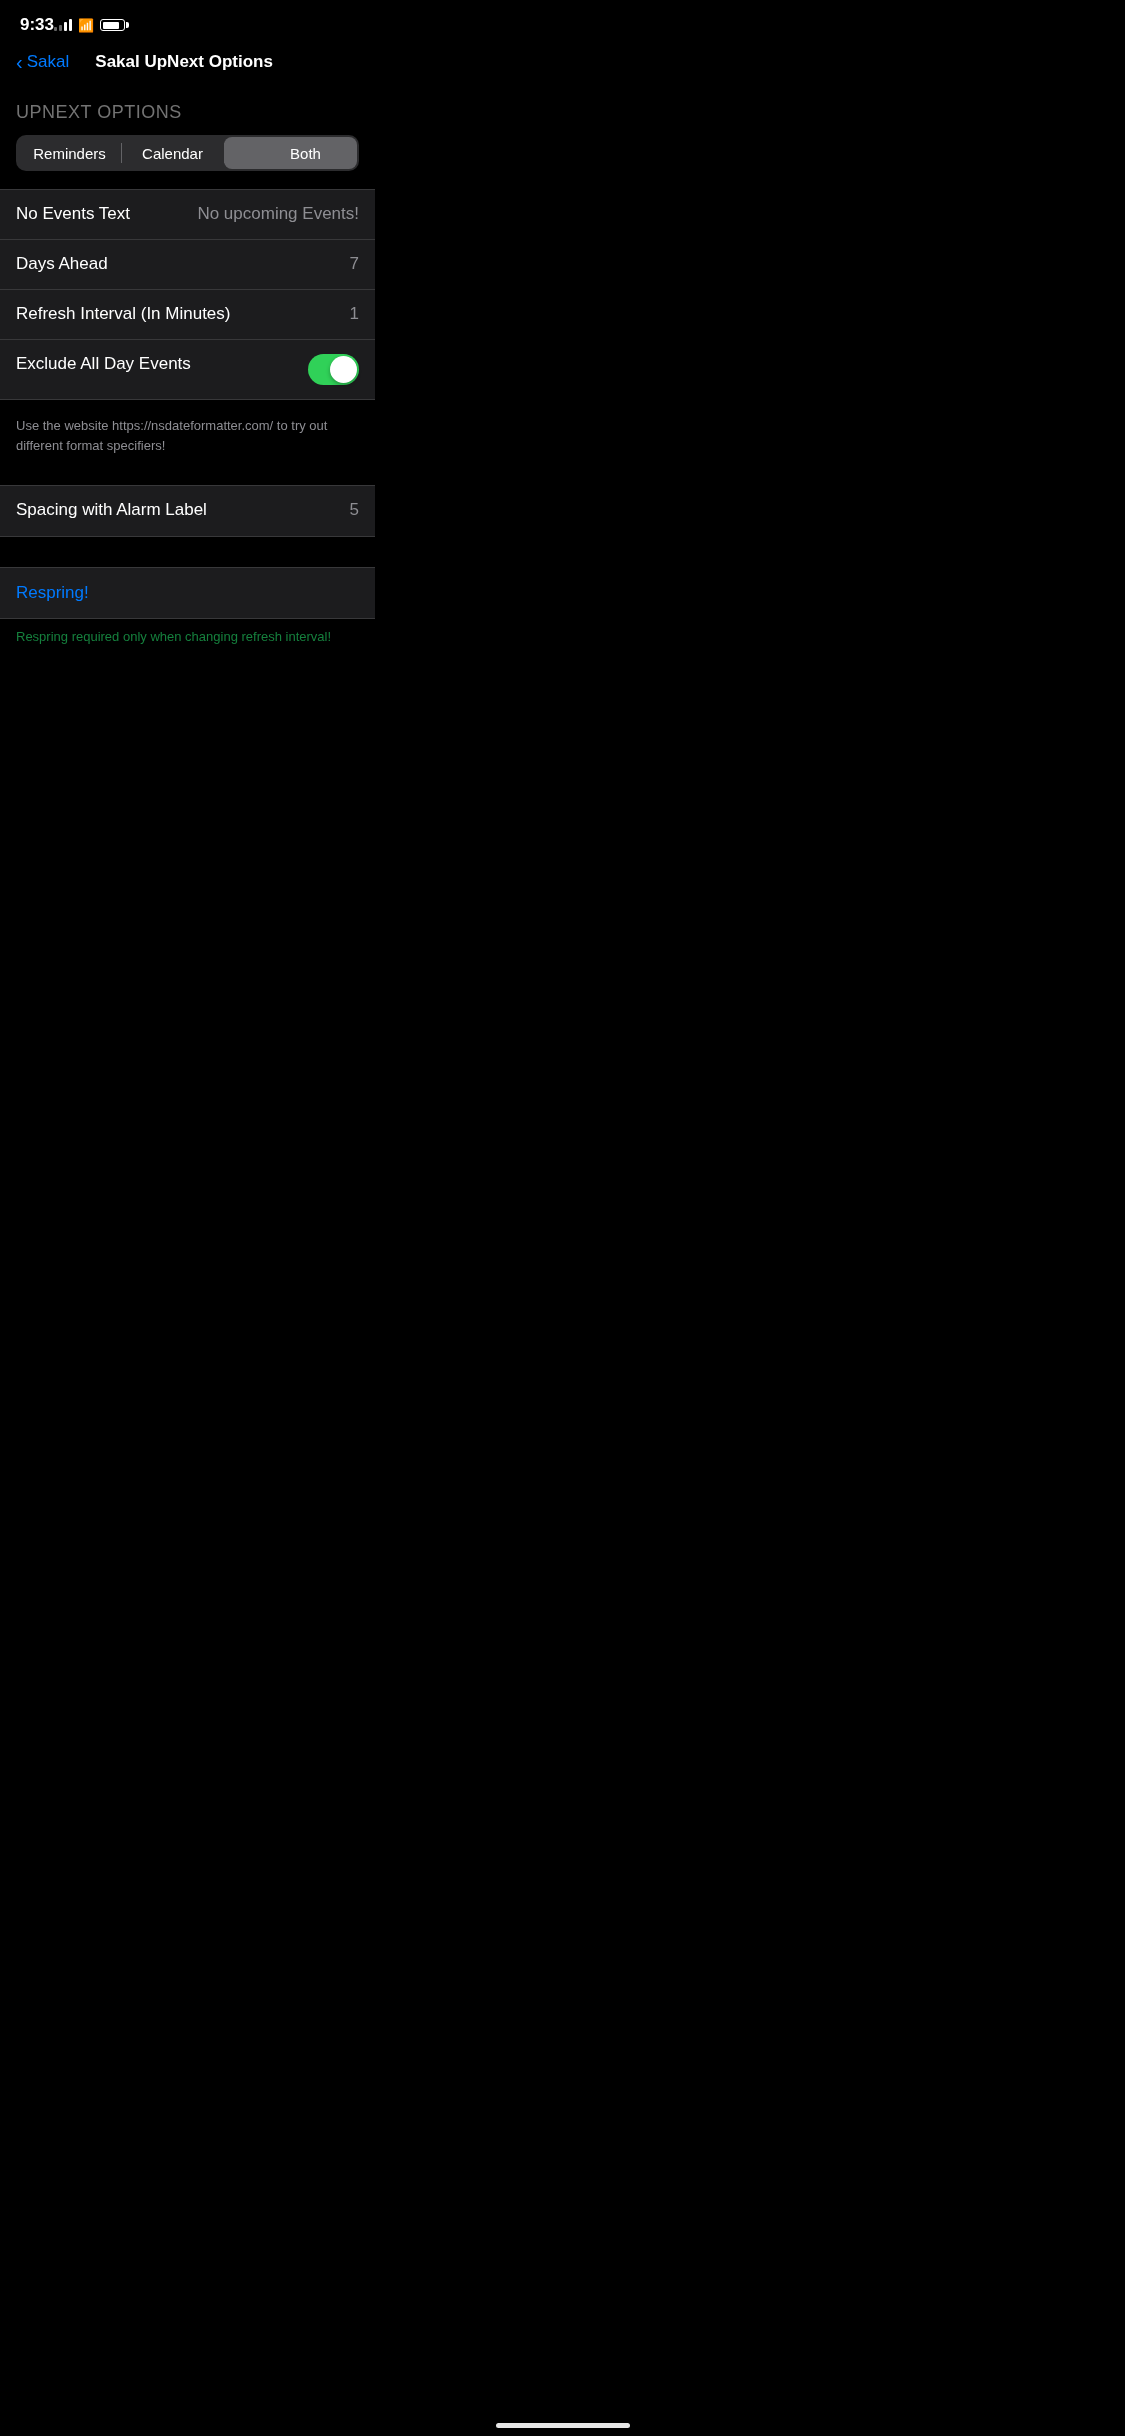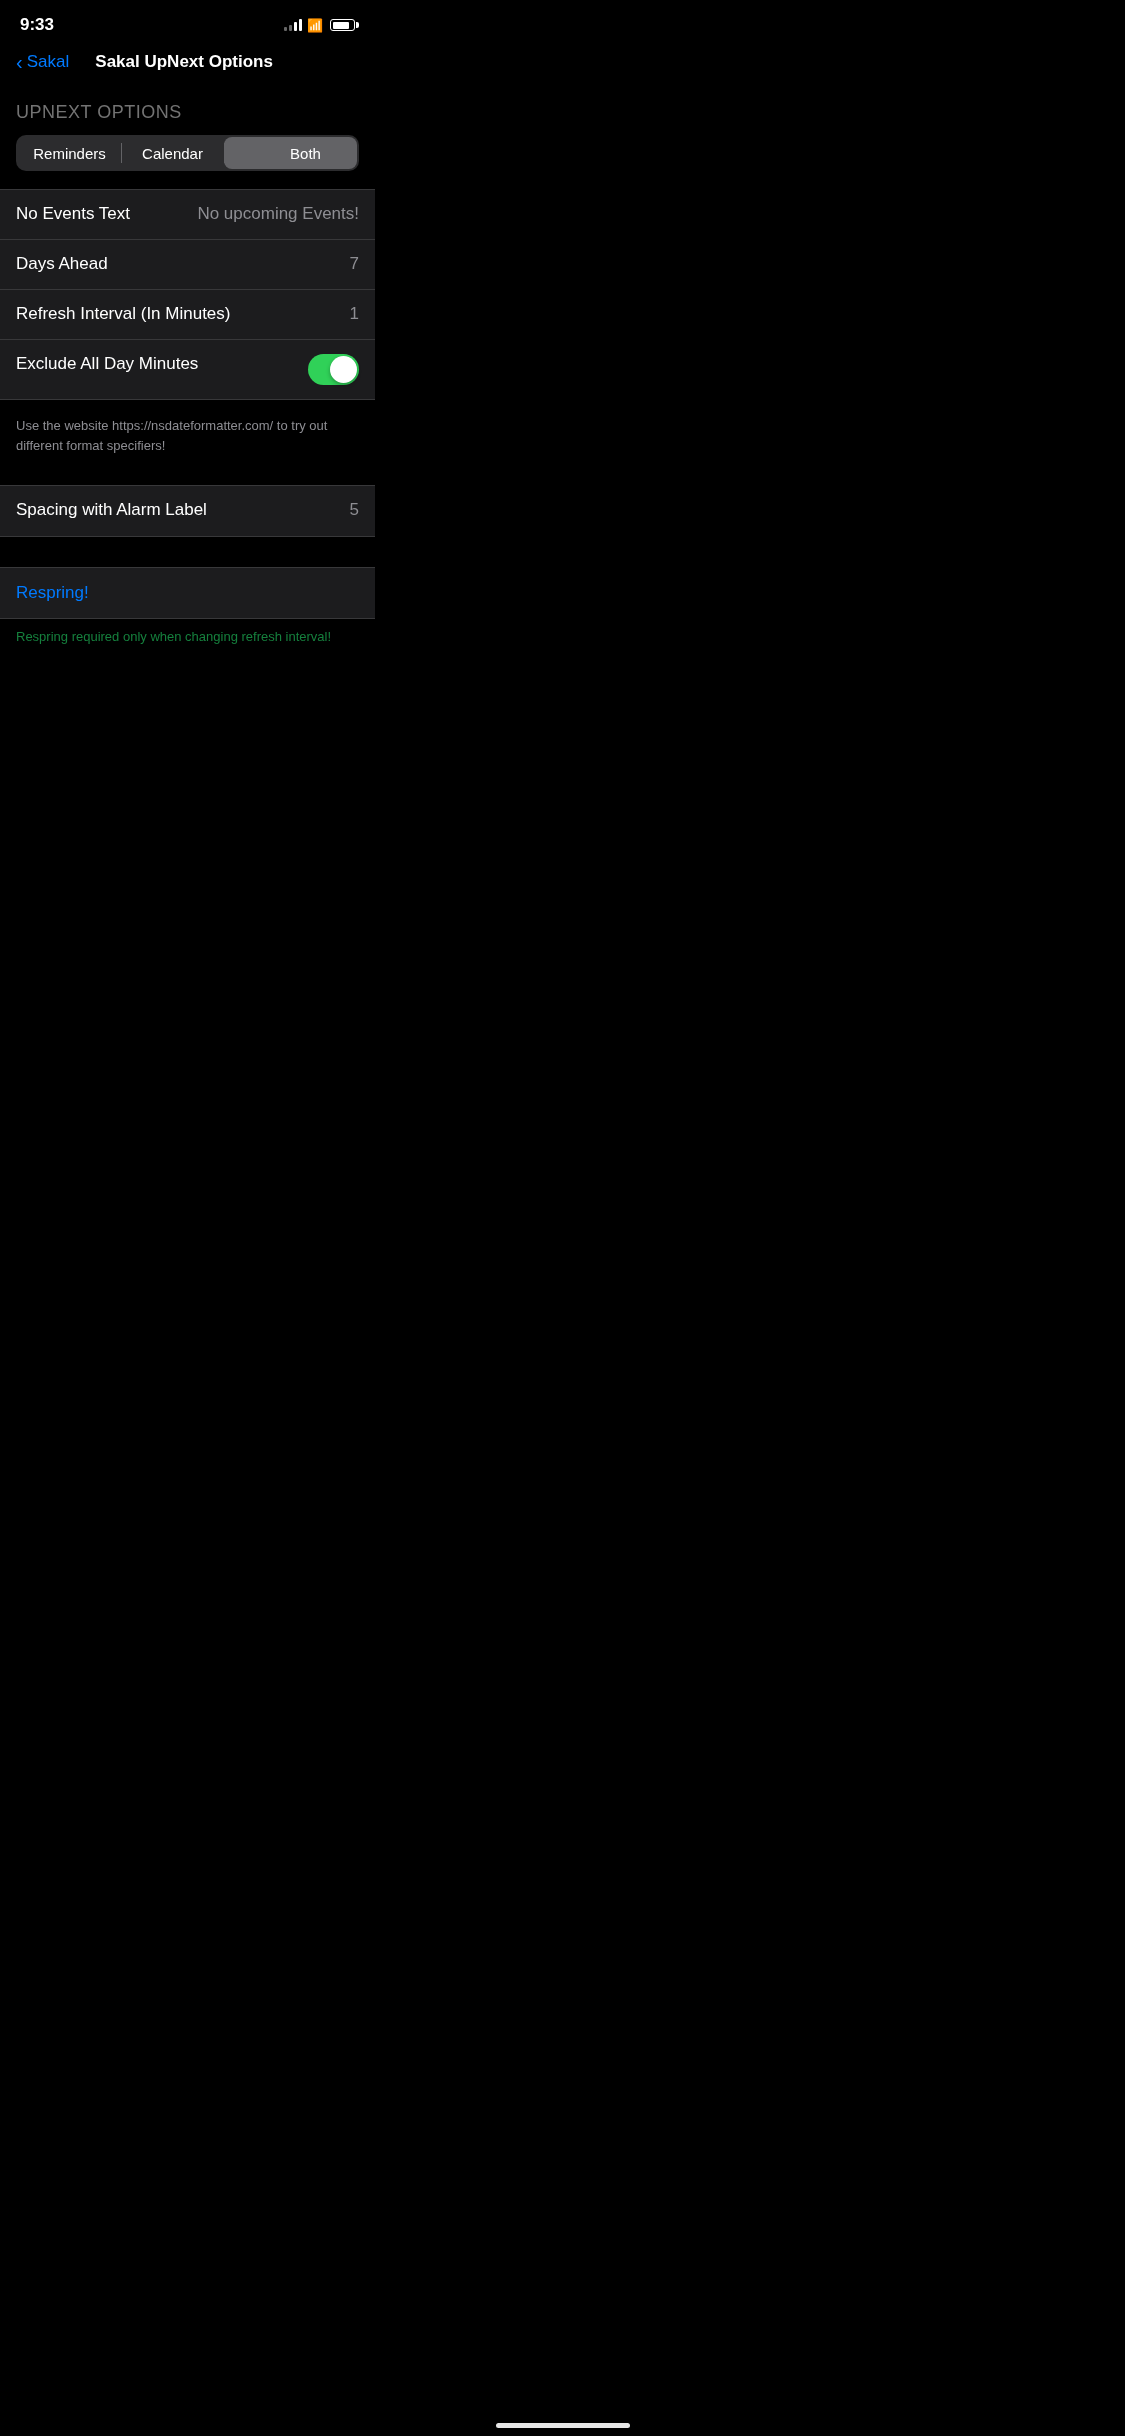--- a/index.html
+++ b/index.html
@@ -11,21 +11,20 @@
       font-family: -apple-system, 'SF Pro Display', 'Helvetica Neue', sans-serif;
       width: 375px;
       min-height: 812px;
       position: relative;
       overflow-x: hidden;
     }
 
     
     .status-bar {
       display: flex;
-      justify-content: space-between;
       align-items: center;
       padding: 14px 20px 8px 20px;
       height: 44px;
     }
 
     .status-time {
       font-size: 17px;
       font-weight: 600;
       color: #fff;
     }
@@ -320,21 +319,21 @@
   </div>
   <div class="table-row">
     <span class="row-label">Days Ahead</span>
     <span class="row-value">7</span>
   </div>
   <div class="table-row">
     <span class="row-label">Refresh Interval (In Minutes)</span>
     <span class="row-value">1</span>
   </div>
   <div class="table-row">
-    <span class="row-label">Exclude All Day Minutes</span>
+    <span class="row-label">Exclude All Day Events</span>
     <div class="toggle">
       <div class="toggle-knob"></div>
     </div>
   </div>
 </div>
 
 <div class="footer-text">Use the website https://nsdateformatter.com/ to try out different format specifiers!</div>
 
 <div class="table-section">
   <div class="table-row">

